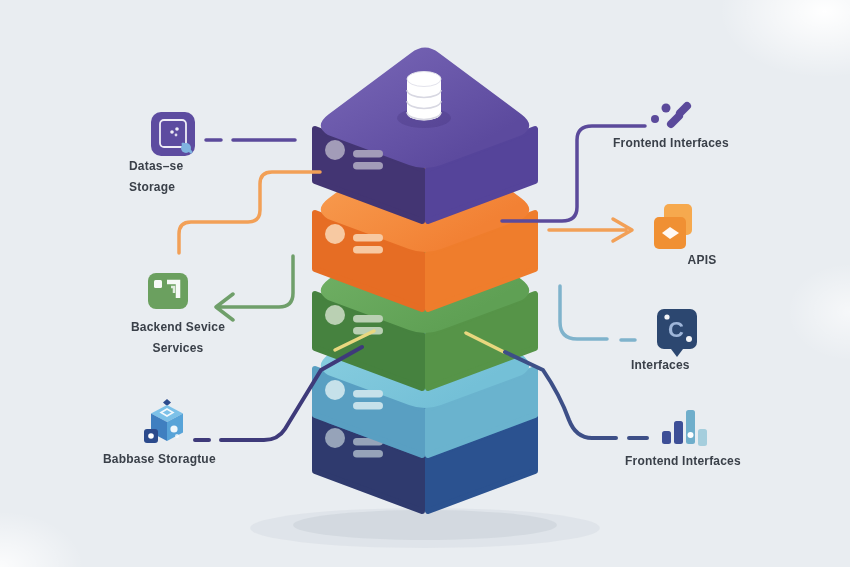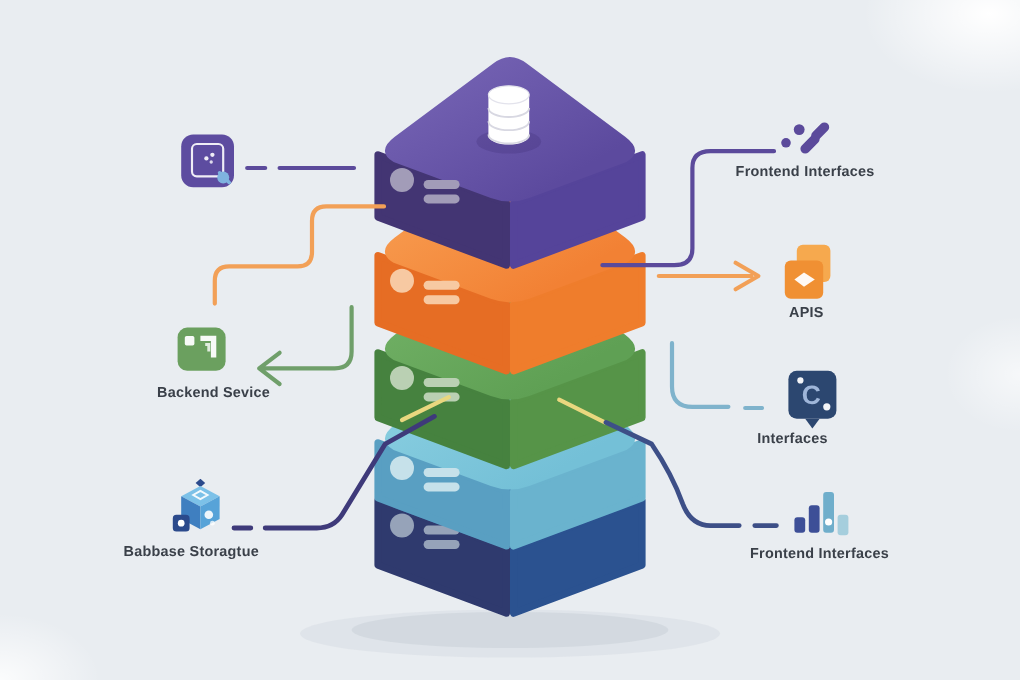--- a/index.html
+++ b/index.html
@@ -14,21 +14,21 @@
   }
   .scene{position:absolute;left:0;top:0;width:850px;height:567px;}
   .label{position:absolute;color:#3A4049;font-size:12px;font-weight:600;letter-spacing:.2px;line-height:21px;white-space:nowrap;}
   .label span{display:block;}
   .center{text-align:center;}
   .icon{position:absolute;}
   .lbl-datasse{left:129px;top:156px;}
   .lbl-backend{left:108px;top:317px;width:140px;}
   .lbl-babbase{left:103px;top:449px;}
   .lbl-frontend-top{left:613px;top:133px;}
-  .lbl-apis{left:642px;top:250px;width:60px;}
+  .lbl-apis{left:672px;top:250px;width:60px;}
   .lbl-enabling{left:631px;top:355px;}
   .lbl-frontend-bottom{left:625px;top:451px;}
   .ic-datasse{left:150px;top:111px;}
   .ic-backend{left:147px;top:272px;}
   .ic-babbase{left:139px;top:399px;}
   .ic-frontend-top{left:647px;top:97px;}
   .ic-apis{left:650px;top:202px;}
   .ic-enabling{left:655px;top:307px;}
   .ic-frontend-bottom{left:657px;top:404px;}
 </style>
@@ -134,31 +134,36 @@
     <svg width="46" height="46" viewBox="0 0 46 46">
       <rect x="1" y="1" width="44" height="44" rx="10" fill="#5D4CA0"></rect>
       <rect x="10" y="9" width="26" height="27" rx="4" fill="none" stroke="#FFFFFF" stroke-width="1.8" opacity="0.9"></rect>
       <circle cx="22" cy="21" r="1.8" fill="#FFFFFF" opacity="0.9"></circle>
       <circle cx="27" cy="18" r="1.8" fill="#FFFFFF" opacity="0.9"></circle>
       <circle cx="26" cy="24" r="1.4" fill="#FFFFFF" opacity="0.8"></circle>
       <circle cx="36" cy="37" r="5" fill="#7FB3E0"></circle>
       <path d="M33,33 l8,8" stroke="#7FB3E0" stroke-width="3" stroke-linecap="round"></path>
     </svg>
   </div>
+  <div class="label lbl-datasse">
+    <span>Datas–se</span>
+    <span>Storage</span>
+  </div>
 
   <div class="icon ic-backend">
     <svg width="42" height="38" viewBox="0 0 42 38">
       <rect x="1" y="1" width="40" height="36" rx="8" fill="#6BA05F"></rect>
       <rect x="7" y="8" width="8" height="8" rx="1.5" fill="#FFFFFF" opacity="0.95"></rect>
       <path d="M20,10 h11 v16" fill="none" stroke="#FFFFFF" stroke-width="4.5" stroke-linejoin="miter" opacity="0.95"></path>
       <path d="M24,15 h3 v6" fill="none" stroke="#FFFFFF" stroke-width="2.5" opacity="0.8"></path>
     </svg>
   </div>
   <div class="label lbl-backend center">
     <span>Backend Sevice</span>
+    <span>Services</span>
   </div>
 
   <div class="icon ic-babbase">
     <svg width="56" height="54" viewBox="0 0 56 54">
       <path d="M28,0 L32,3.5 L28,7 L24,3.5 Z" fill="#2B4A8C"></path>
       <path d="M28,6 L44,14.5 L28,23 L12,14.5 Z" fill="#7CC1E8"></path>
       <path d="M12,14.5 L28,23 L28,42 L12,33.5 Z" fill="#3F7FC0"></path>
       <path d="M28,23 L44,14.5 L44,33.5 L28,42 Z" fill="#57A3D8"></path>
       <path d="M28,10 L34,13.5 L28,17 L22,13.5 Z" fill="none" stroke="#FFFFFF" stroke-width="1.6" opacity="0.9"></path>
       <circle cx="35" cy="30" r="3.6" fill="#FFFFFF" opacity="0.9"></circle>

